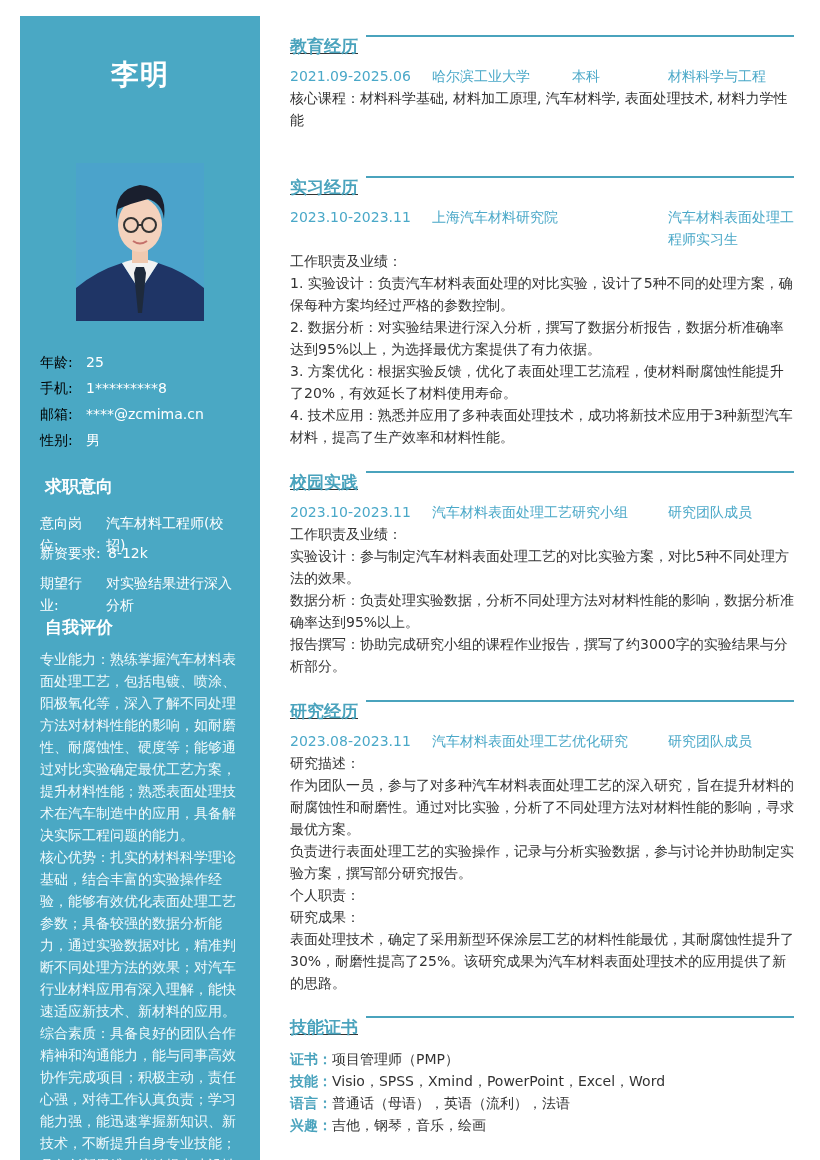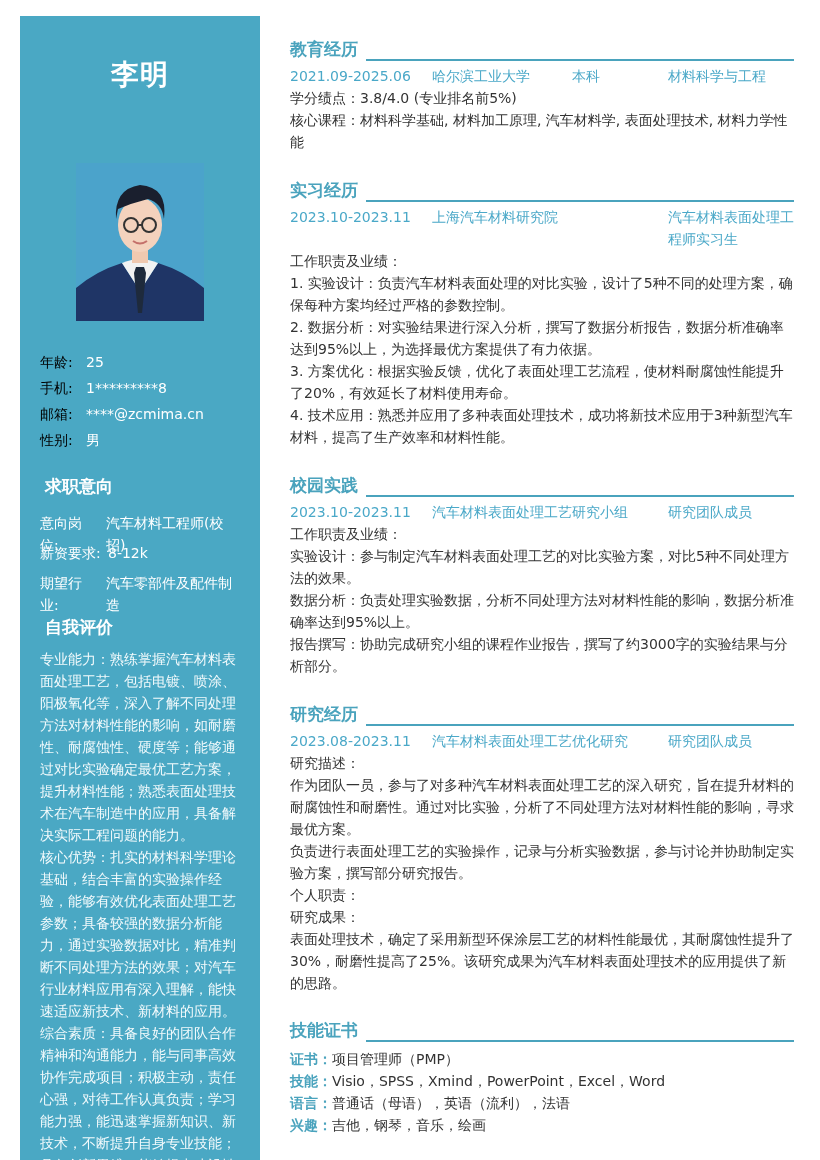--- a/index.html
+++ b/index.html
@@ -19,21 +19,21 @@
   .intent { position: absolute; left: 20px; top: 496px; width: 200px; font-size: 14px; }
   .intent-row { position: relative; height: 30px; line-height: 22px; }
   .intent-row .lbl { position: absolute; left: 0; top: 0; width: 48px; }
   .intent-row .val { position: absolute; left: 66px; top: 0; width: 130px; }
   .self-eval { position: absolute; left: 20px; top: 632px; width: 204px; font-size: 14px;
                line-height: 22px; color: #f2fafc; }
   .self-eval p { margin: 0; }
 
   .main { position: absolute; left: 290px; top: 0; width: 504px; font-size: 14px; }
   .sec { position: absolute; left: 0; width: 504px; }
-  .sec-head { display: flex; align-items: flex-end; height: 26px; }
+  .sec-head { display: flex; align-items: flex-start; height: 26px; text-decoration: underline; }
   .sec-title { font-size: 17px; font-weight: bold; color: #4aa3bd; white-space: nowrap; }
   .sec-line { flex: 1; height: 2px; background: #4aa3bd; margin-left: 8px; }
   .meta { position: relative; height: 22px; line-height: 22px; color: #4aa8c8; font-size: 14px; margin-top: 4px; }
   .meta span { position: absolute; top: 0; white-space: nowrap; }
   .txt { line-height: 22px; color: #333; }
   .txt p { margin: 0; }
   .skill-row { line-height: 22px; }
   .skill-row .k { color: #4aa3bd; font-weight: bold; }
 </style>
 </head>
@@ -70,21 +70,21 @@
     <div class="intent-row">
       <span class="lbl">意向岗位:</span>
       <span class="val">汽车材料工程师(校招)</span>
     </div>
     <div class="intent-row">
       <span class="lbl" style="width:80px;">薪资要求:</span>
       <span class="val" style="left:68px;">8-12k</span>
     </div>
     <div class="intent-row">
       <span class="lbl">期望行业:</span>
-      <span class="val">汽车零部件及配件制造</span>
+      <span class="val">对实验结果进行深入分析</span>
     </div>
   </div>
 
   <div class="side-title" style="top:600px;">自我评价</div>
 
   <div class="self-eval">
     <p>专业能力：熟练掌握汽车材料表面处理工艺，包括电镀、喷涂、阳极氧化等，深入了解不同处理方法对材料性能的影响，如耐磨性、耐腐蚀性、硬度等；能够通过对比实验确定最优工艺方案，提升材料性能；熟悉表面处理技术在汽车制造中的应用，具备解决实际工程问题的能力。</p>
     <p>核心优势：扎实的材料科学理论基础，结合丰富的实验操作经验，能够有效优化表面处理工艺参数；具备较强的数据分析能力，通过实验数据对比，精准判断不同处理方法的效果；对汽车行业材料应用有深入理解，能快速适应新技术、新材料的应用。</p>
     <p>综合素质：具备良好的团队合作精神和沟通能力，能与同事高效协作完成项目；积极主动，责任心强，对待工作认真负责；学习能力强，能迅速掌握新知识、新技术，不断提升自身专业技能；具备创新思维，能够提出建设性</p>
   </div>
@@ -97,21 +97,20 @@
       <span class="sec-title">教育经历</span>
       <span class="sec-line"></span>
     </div>
     <div class="meta">
       <span style="left:0;">2021.09-2025.06</span>
       <span style="left:142px;">哈尔滨工业大学</span>
       <span style="left:282px;">本科</span>
       <span style="left:378px;">材料科学与工程</span>
     </div>
     <div class="txt">
-      <p>学分绩点：3.8/4.0 (专业排名前5%)</p>
       <p>核心课程：材料科学基础, 材料加工原理, 汽车材料学, 表面处理技术, 材料力学性能</p>
     </div>
   </div>
 
   <div class="sec" style="top:176px;">
     <div class="sec-head">
       <span class="sec-title">实习经历</span>
       <span class="sec-line"></span>
     </div>
     <div class="meta" style="height:44px;">

